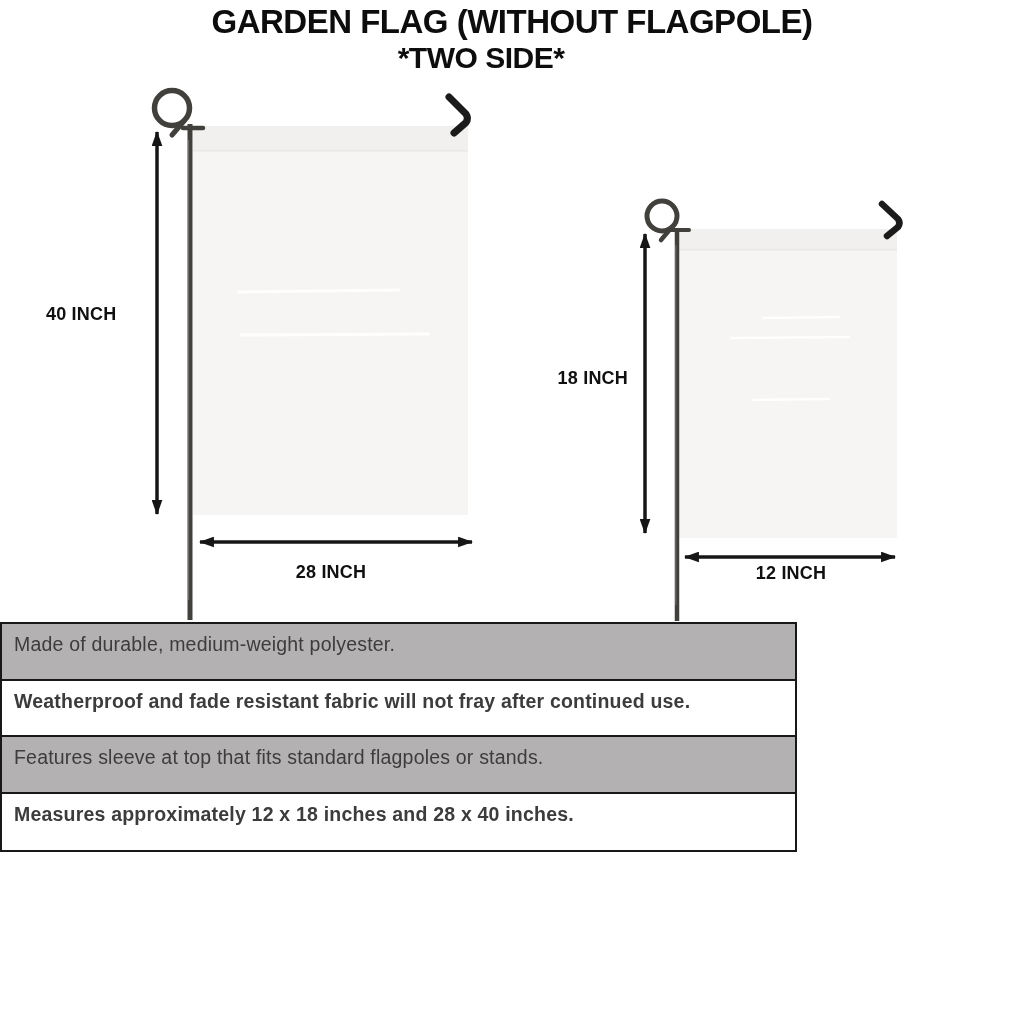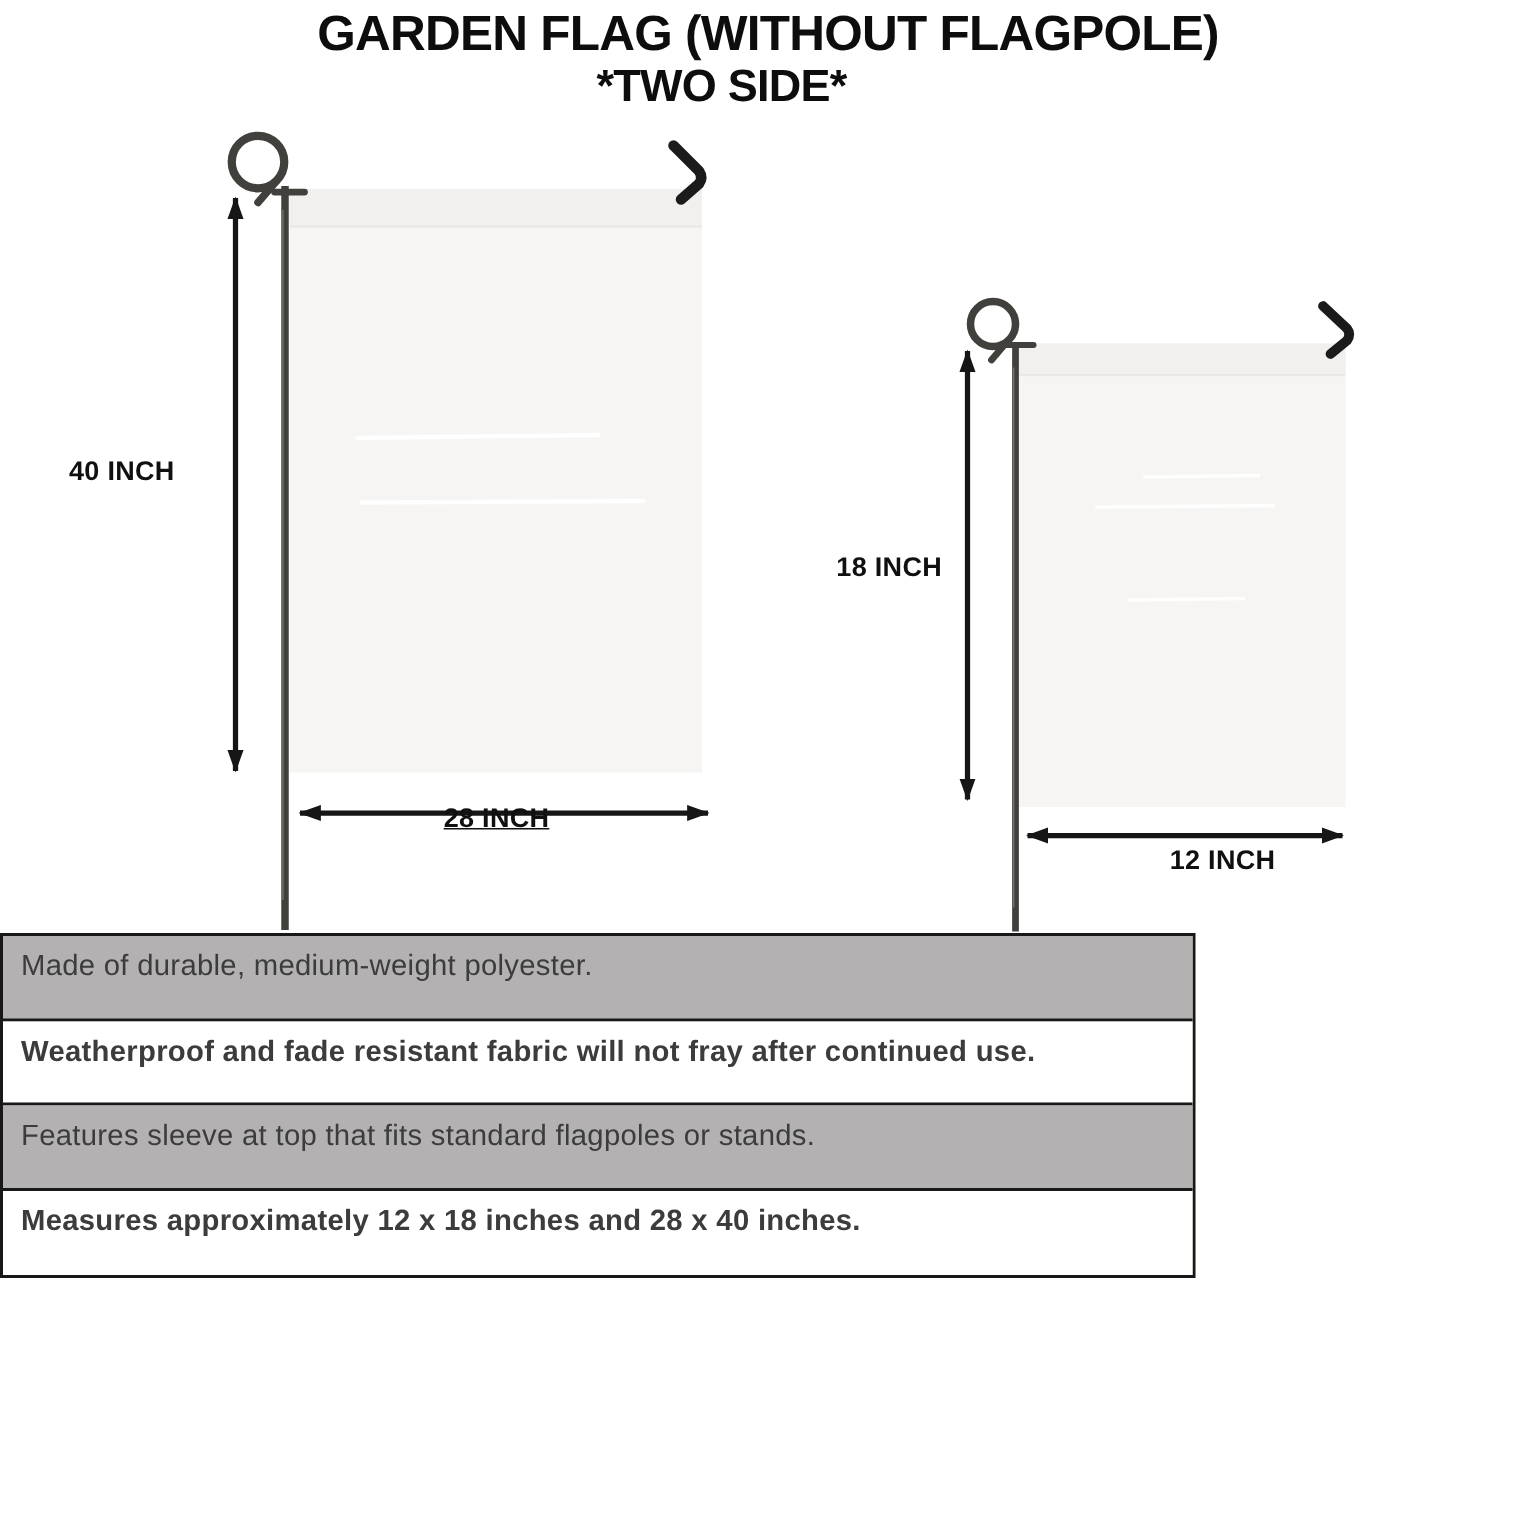--- a/index.html
+++ b/index.html
@@ -19,23 +19,23 @@
     transform:translateX(-31px);
   }
   
   .diagram{position:absolute;top:0;left:0;width:1024px;height:1024px;}
   
   .dim-label{
     position:absolute;font-size:18px;font-weight:700;color:#101010;letter-spacing:0.2px;
     white-space:nowrap;
   }
   .lbl-40{top:304px;left:46px;width:118px;text-align:left;}
-  .lbl-28{top:535px;left:236px;width:190px;text-align:center;text-decoration:underline;}
+  .lbl-28{top:562px;left:236px;width:190px;text-align:center;}
   .lbl-18{top:368px;left:510px;width:118px;text-align:right;}
-  .lbl-12{top:563px;left:720px;width:190px;text-align:center;}
+  .lbl-12{top:563px;left:696px;width:190px;text-align:center;}
   
   .features{
     position:absolute;top:622px;left:0px;width:797px;
     border:2.5px solid #181818;box-sizing:border-box;background:#fef9c3;
   }
   .feature-row{
     height:56.5px;box-sizing:border-box;
     padding:8px 10px 0 12px;
     font-size:19.5px;color:#3d3c3c;letter-spacing:0.2px;line-height:1.3;
   }

